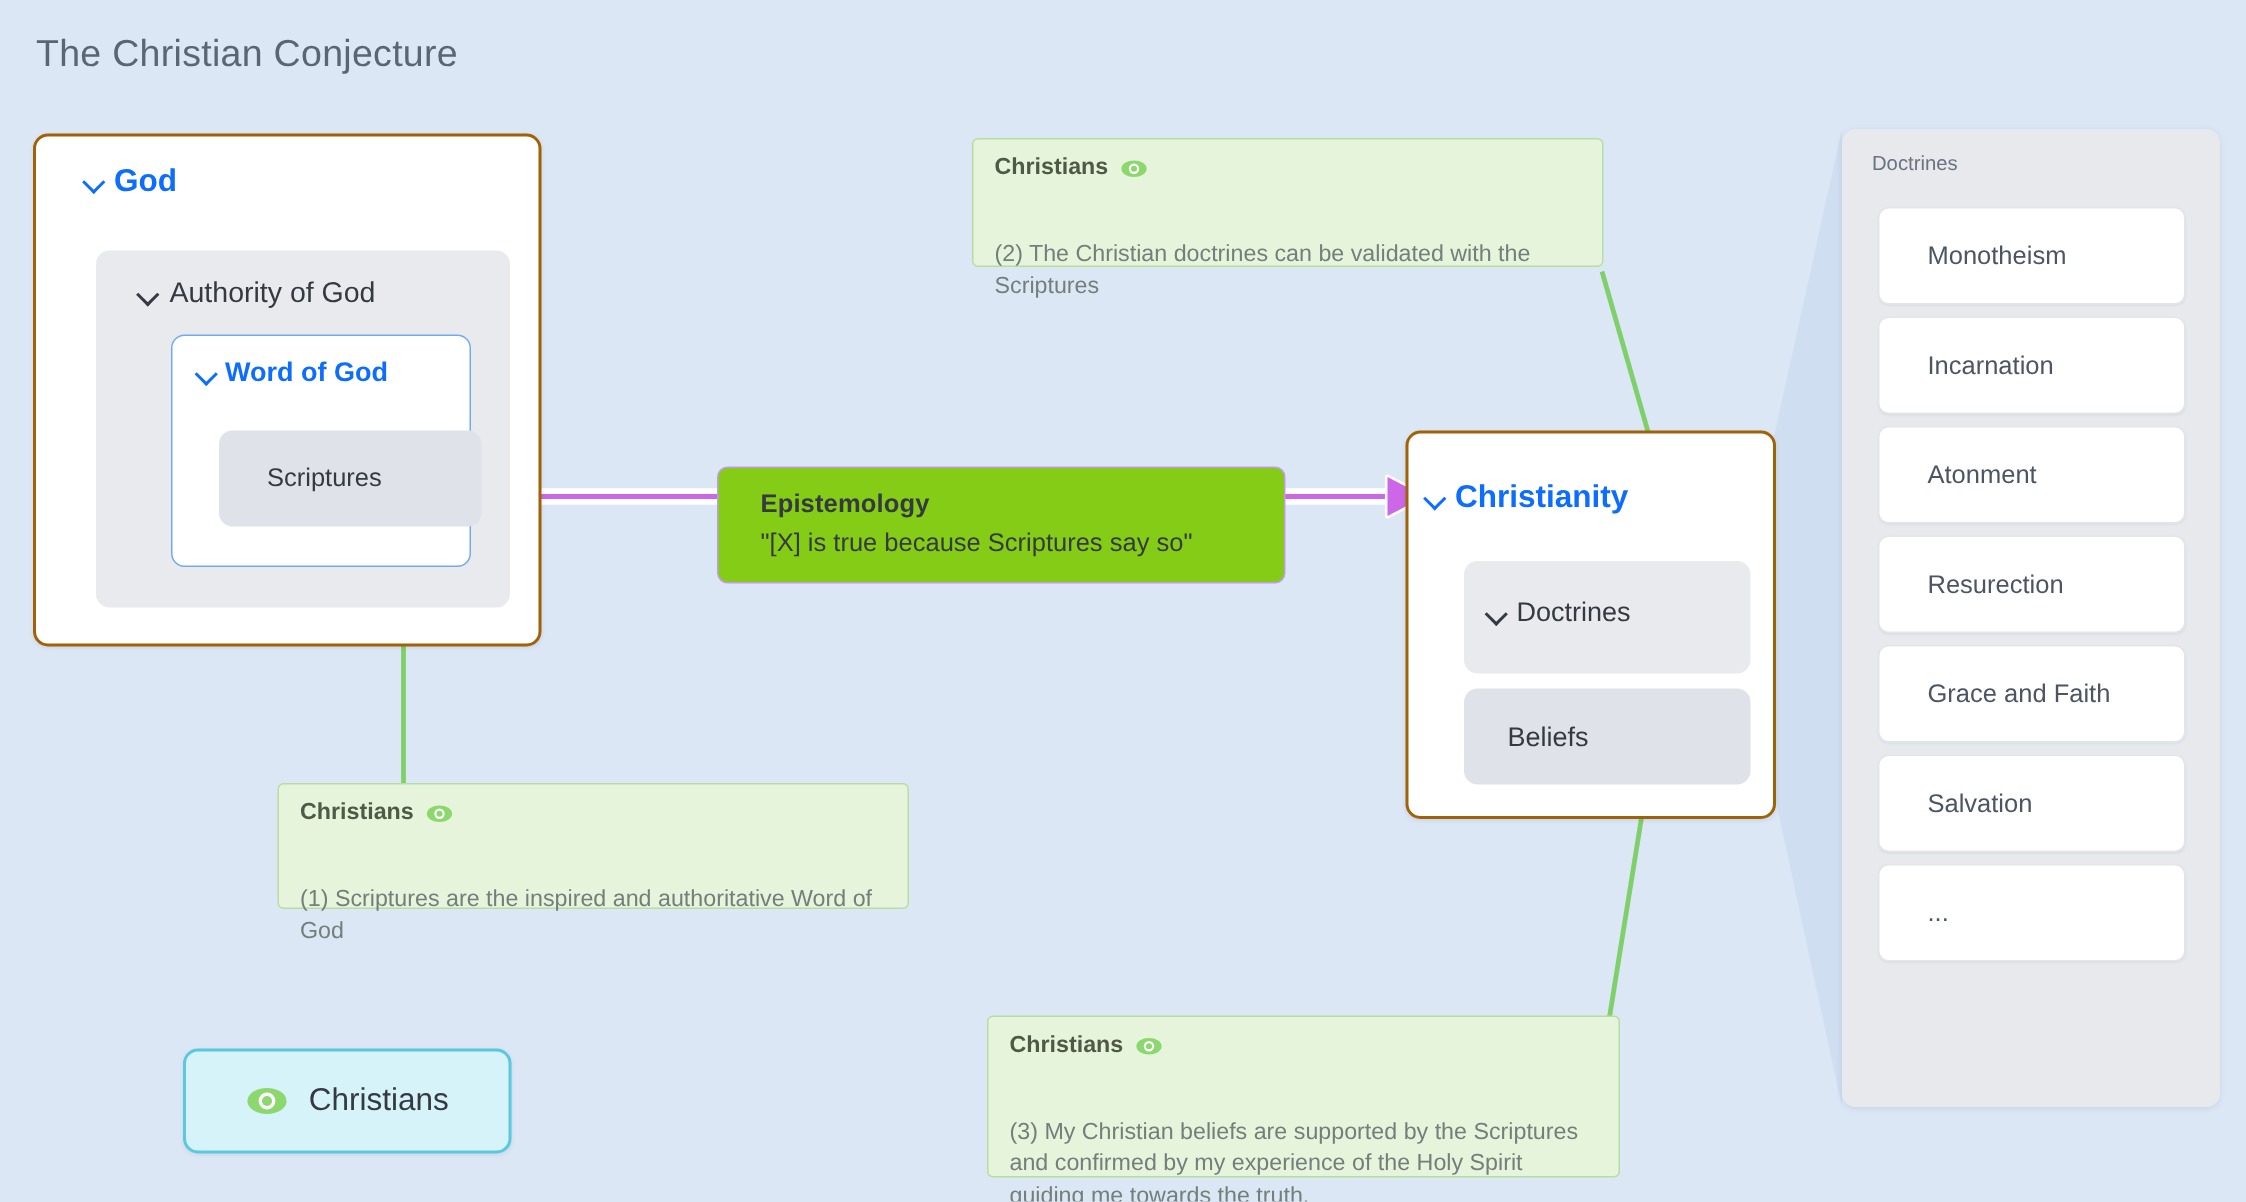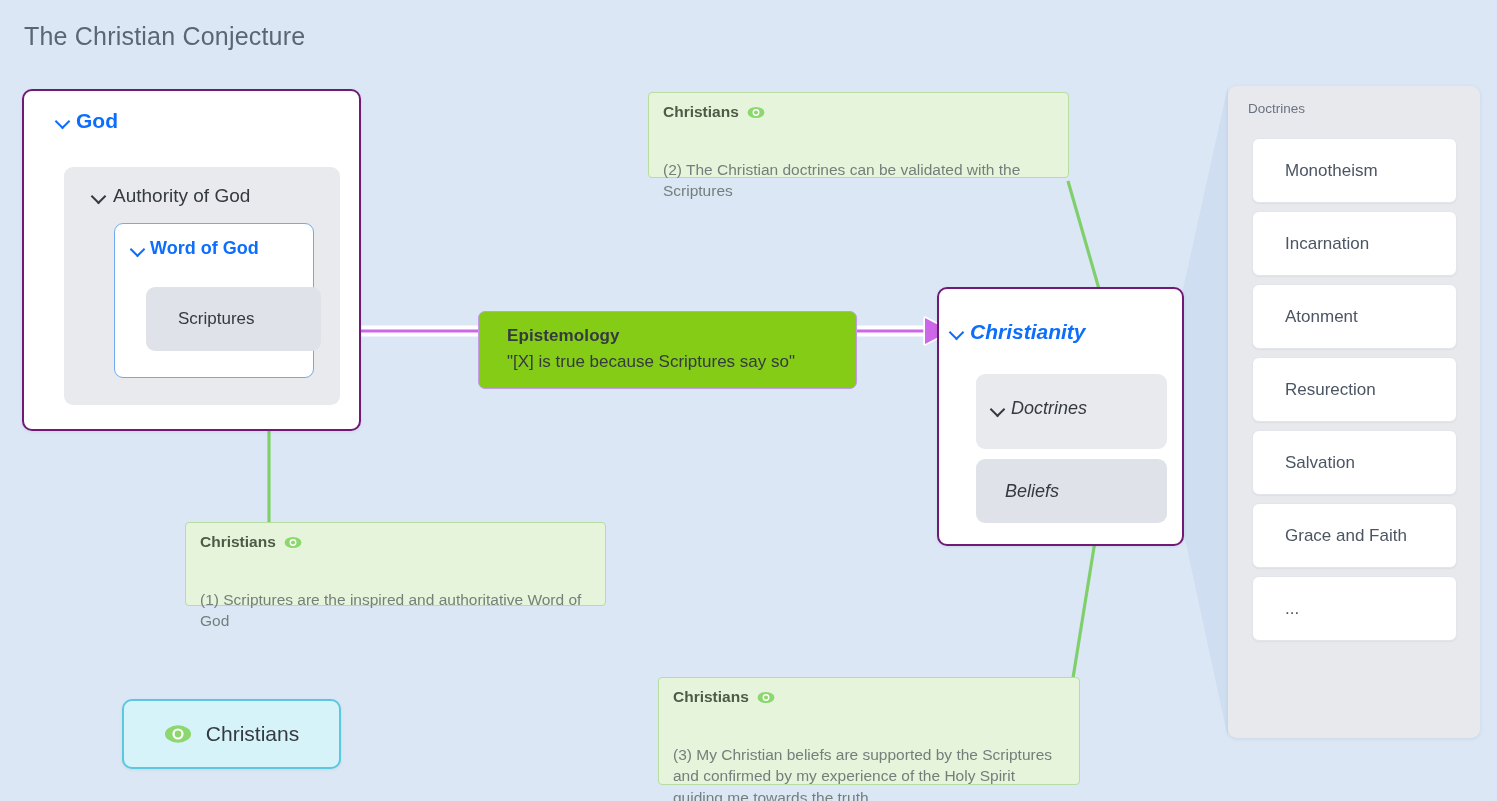--- a/index.html
+++ b/index.html
@@ -32,21 +32,21 @@
     position: absolute;
     left: 0; top: 0;
     width: 1497px; height: 801px;
     pointer-events: none;
   }
 
   
   .node-card {
     position: absolute;
     background: #ffffff;
-    border: 2px solid #701a75;
+    border: 2px solid #a16207;
     border-radius: 10px;
     box-shadow: 0 1px 3px rgba(40,60,90,.10);
     padding-left: 10px;
   }
   .node-title {
     color: #0d6efd;
     font-size: 21px;
     font-weight: bold;
     display: flex;
     align-items: center;
@@ -255,21 +255,21 @@
         </div>
       </div>
     </div>
   </div>
 
   <div class="epistemology">
     <div class="epi-title">Epistemology</div>
     <div class="epi-sub">"[X] is true because Scriptures say so"</div>
   </div>
 
-  <div class="node-card" style="left:937px; top:287px; width:247px; height:259px;font-style:italic;">
+  <div class="node-card" style="left:937px; top:287px; width:247px; height:259px;">
     <div class="node-title" style="position:absolute; left:11px; top:31px;">
       <span class="chev"></span>
       <span>Christianity</span>
     </div>
 
     <div class="group-box" style="left:37px; top:85px; width:191px; height:75px;">
       <div class="group-title" style="position:absolute; left:15px; top:24px; font-size:18px;">
         <span class="chev" style="color:#343a40; width:12px; height:12px;"></span>
         <span>Doctrines</span>
       </div>
@@ -280,22 +280,22 @@
     </div>
   </div>
 
   <div class="side-panel">
     <div class="side-panel-title">Doctrines</div>
     <div class="doctrine-list">
       <div class="doctrine-item">Monotheism</div>
       <div class="doctrine-item">Incarnation</div>
       <div class="doctrine-item">Atonment</div>
       <div class="doctrine-item">Resurection</div>
+      <div class="doctrine-item">Grace and Faith</div>
       <div class="doctrine-item">Salvation</div>
-      <div class="doctrine-item">Grace and Faith</div>
       <div class="doctrine-item">...</div>
     </div>
   </div>
 
   <div class="note" style="left:185px; top:522px; width:421px; height:84px;">
     <div class="note-head">
       <span>Christians</span>
       <svg class="eye" viewBox="0 0 24 16">
         <ellipse cx="12" cy="8" rx="11.2" ry="7.4" fill="#8cd86f"></ellipse>
         <circle cx="12" cy="8" r="4.6" fill="#ffffff"></circle>

